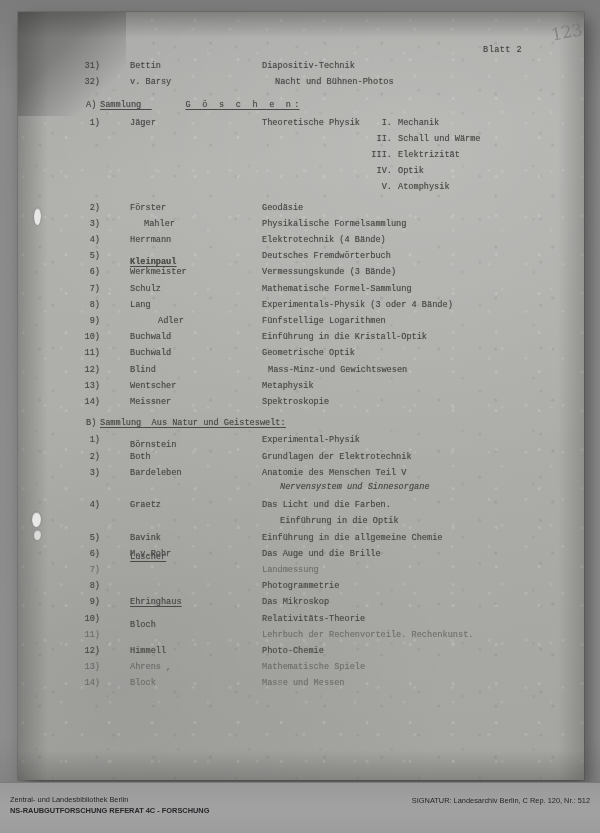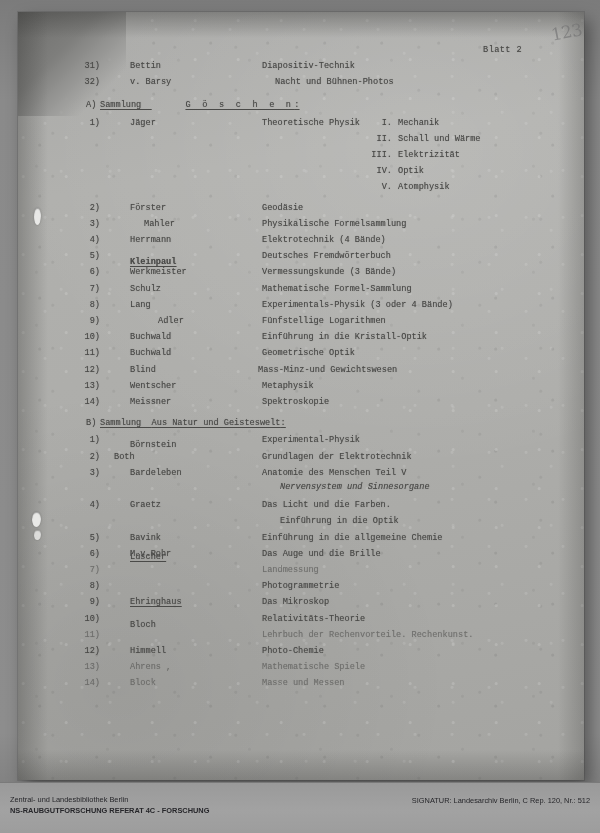--- a/index.html
+++ b/index.html
@@ -146,34 +146,34 @@
       <div class="col-name" style="left: 130px; top: 317px; margin-left: 28px;">Adler</div>
       <div class="col-title" style="left: 262px; top: 317px;">Fünfstellige Logarithmen</div>
       <div class="col-num" style="left: 74px; top: 333.2px;">10)</div>
       <div class="col-name" style="left: 130px; top: 333.2px;">Buchwald</div>
       <div class="col-title" style="left: 262px; top: 333.2px;">Einführung in die Kristall-Optik</div>
       <div class="col-num" style="left: 74px; top: 349.4px;">11)</div>
       <div class="col-name" style="left: 130px; top: 349.4px;">Buchwald</div>
       <div class="col-title" style="left: 262px; top: 349.4px;">Geometrische Optik</div>
       <div class="col-num" style="left: 74px; top: 365.6px;">12)</div>
       <div class="col-name" style="left: 130px; top: 365.6px;">Blind</div>
-      <div class="col-title" style="left: 258px; top: 365.6px; text-align: right;">Mass-Minz-und Gewichtswesen</div>
+      <div class="col-title" style="left: 268px; top: 365.6px; text-align: right;">Mass-Minz-und Gewichtswesen</div>
       <div class="col-num" style="left: 74px; top: 381.8px;">13)</div>
       <div class="col-name" style="left: 130px; top: 381.8px;">Wentscher</div>
       <div class="col-title" style="left: 262px; top: 381.8px;">Metaphysik</div>
       <div class="col-num" style="left: 74px; top: 398px;">14)</div>
       <div class="col-name" style="left: 130px; top: 398px;">Meissner</div>
       <div class="col-title" style="left: 262px; top: 398px;">Spektroskopie</div>
       <div class="ln" style="left: 86px; top: 419.2px;">B)</div>
       <div class="ln u" style="left: 100px; top: 419.2px;"><span>Sammlung  </span><span>Aus Natur und Geisteswelt</span><span>:</span></div>
       <div class="col-num" style="left: 74px; top: 436.4px;">1)</div>
       <div class="col-name" style="left: 130px; top: 441px;">Börnstein</div>
       <div class="col-title" style="left: 262px; top: 436.4px;">Experimental-Physik</div>
       <div class="col-num" style="left: 74px; top: 452.6px;">2)</div>
-      <div class="col-name" style="left: 114px; top: 452.6px;">Both</div>
+      <div class="col-name" style="left: 130px; top: 452.6px;">Both</div>
       <div class="col-title" style="left: 262px; top: 452.6px;">Grundlagen der Elektrotechnik</div>
       <div class="col-num" style="left: 74px; top: 468.8px;">3)</div>
       <div class="col-name" style="left: 130px; top: 468.8px;">Bardeleben</div>
       <div class="col-title" style="left: 262px; top: 468.8px;">Anatomie des Menschen Teil V</div>
       <div class="col-title" style="left: 280px; top: 483px; font-style: italic;">Nervensystem und Sinnesorgane</div>
       <div class="col-num" style="left: 74px; top: 501.2px;">4)</div>
       <div class="col-name" style="left: 130px; top: 501.2px;">Graetz</div>
       <div class="col-title" style="left: 262px; top: 501.2px;">Das Licht und die Farben.</div>
       <div class="col-title" style="left: 280px; top: 517.4px;">Einführung in die Optik</div>
       <div class="col-num" style="left: 74px; top: 533.6px;">5)</div>

